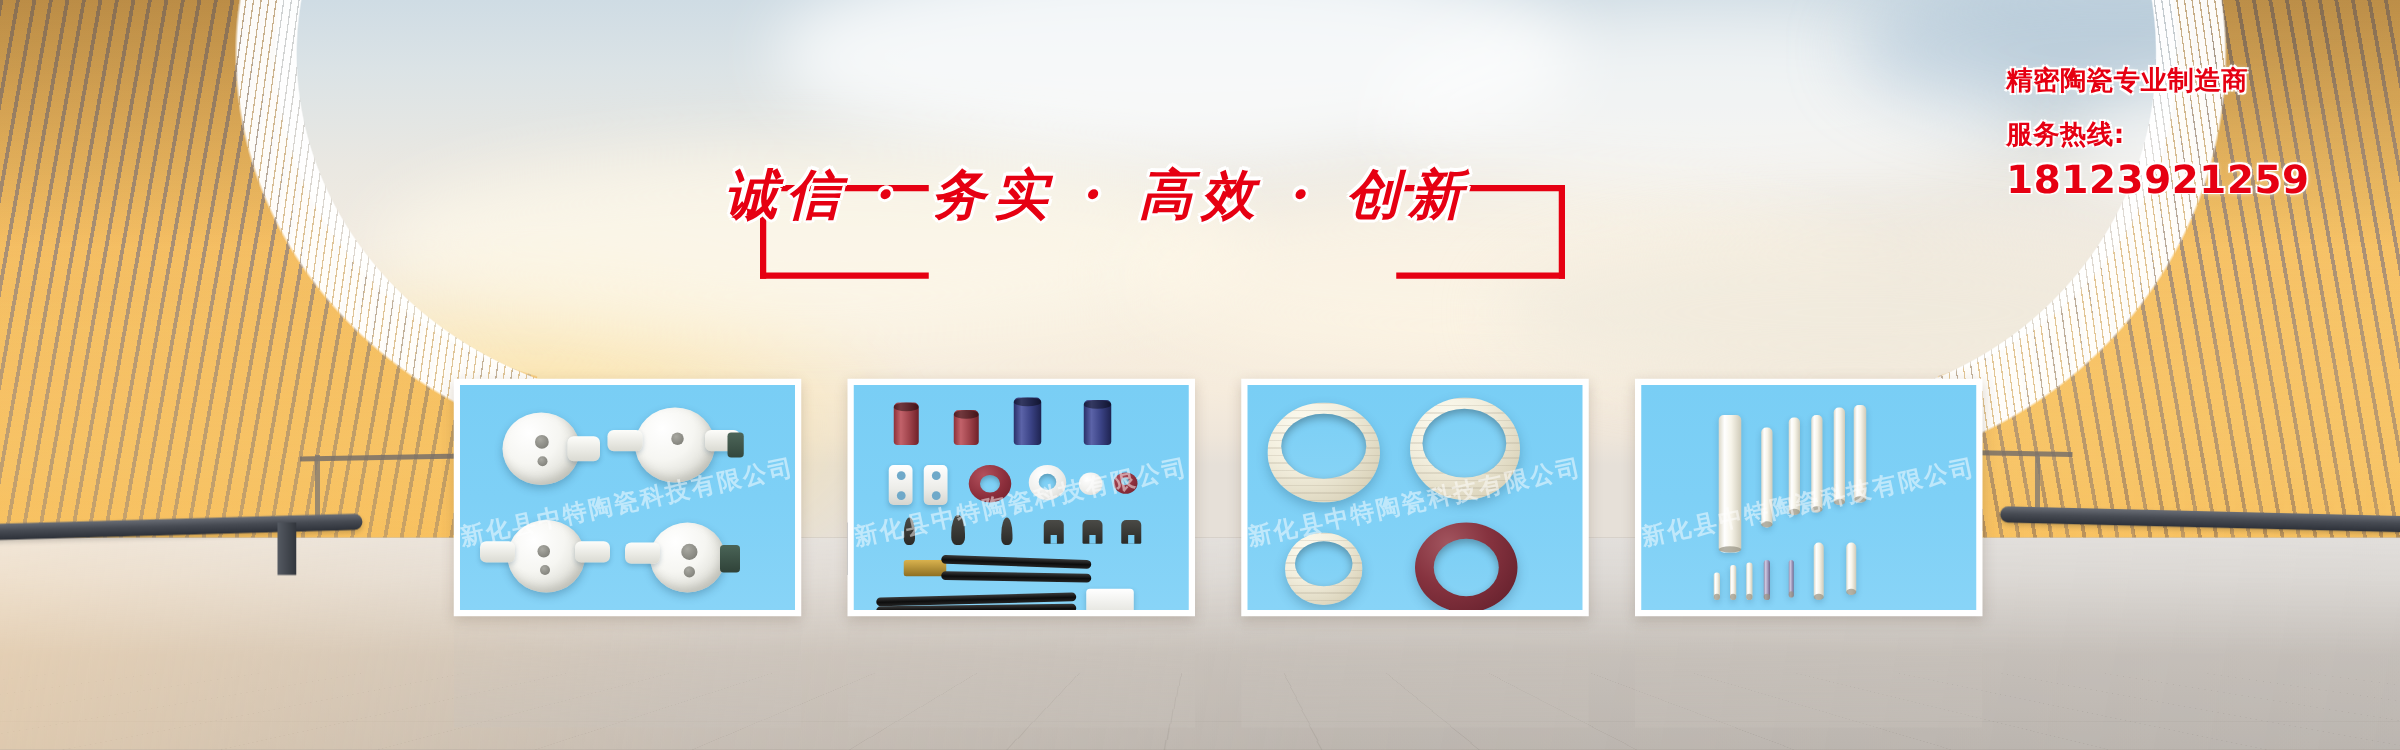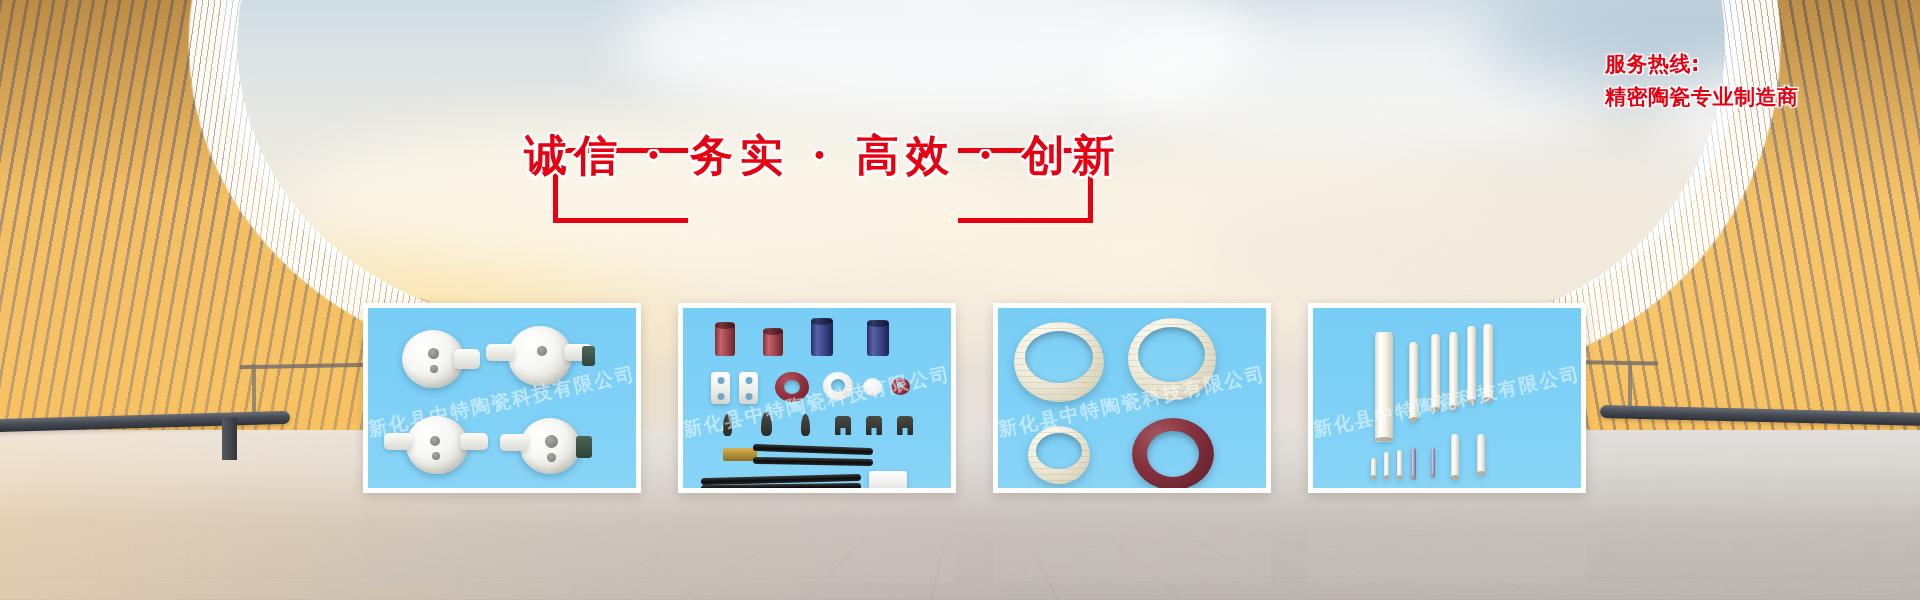--- a/index.html
+++ b/index.html
@@ -150,21 +150,21 @@
     transform-origin:bottom center;
     opacity:.75;
   }
   .floor-sheen {
     position:absolute; left:0; bottom:0; width:100%; height:170px;
     background:linear-gradient(to bottom, rgba(255,255,255,.45), rgba(255,255,255,0) 55%);
   }
 
   
   .slogan-wrap {
-    position:absolute; left:553px; top:135px; width:540px; height:100px;
+    position:absolute; left:608px; top:135px; width:644px; height:100px;font-style:italic;
   }
   .bracket { position:absolute; background:#e60012; }
   .br-l-top    { left:0;    top:13px;  width:135px; height:5px; }
   .br-l-vert   { left:0;    top:13px;  width:5px;   height:75px; }
   .br-l-bottom { left:0;    top:83px;  width:135px; height:5px; }
   .br-r-top    { right:0;   top:13px;  width:135px; height:5px; }
   .br-r-vert   { right:0;   top:13px;  width:5px;   height:75px; }
   .br-r-bottom { right:0;   top:83px;  width:135px; height:5px; }
 
   .slogan-cn {
@@ -394,22 +394,23 @@
     <div class="bracket br-l-top"></div>
     <div class="bracket br-l-vert"></div>
     <div class="bracket br-l-bottom"></div>
     <div class="bracket br-r-top"></div>
     <div class="bracket br-r-vert"></div>
     <div class="bracket br-r-bottom"></div>
     <div class="slogan-cn">诚信 · 务实 · 高效 · 创新</div>
   </div>
 
   <div class="contact">
+    <div class="contact-line c-tagline">精密陶瓷专业制造商</div>
     <div class="contact-line c-hotline">服务热线:</div>
-    <div class="contact-line c-tagline">精密陶瓷专业制造商</div>
+    <div class="contact-line c-phone">18123921259</div>
   </div>
 
   <div class="reflection r1"></div>
   <div class="reflection r2"></div>
   <div class="reflection r3"></div>
   <div class="reflection r4"></div>
 
   <div class="panels">
 
     <div class="panel p1">

